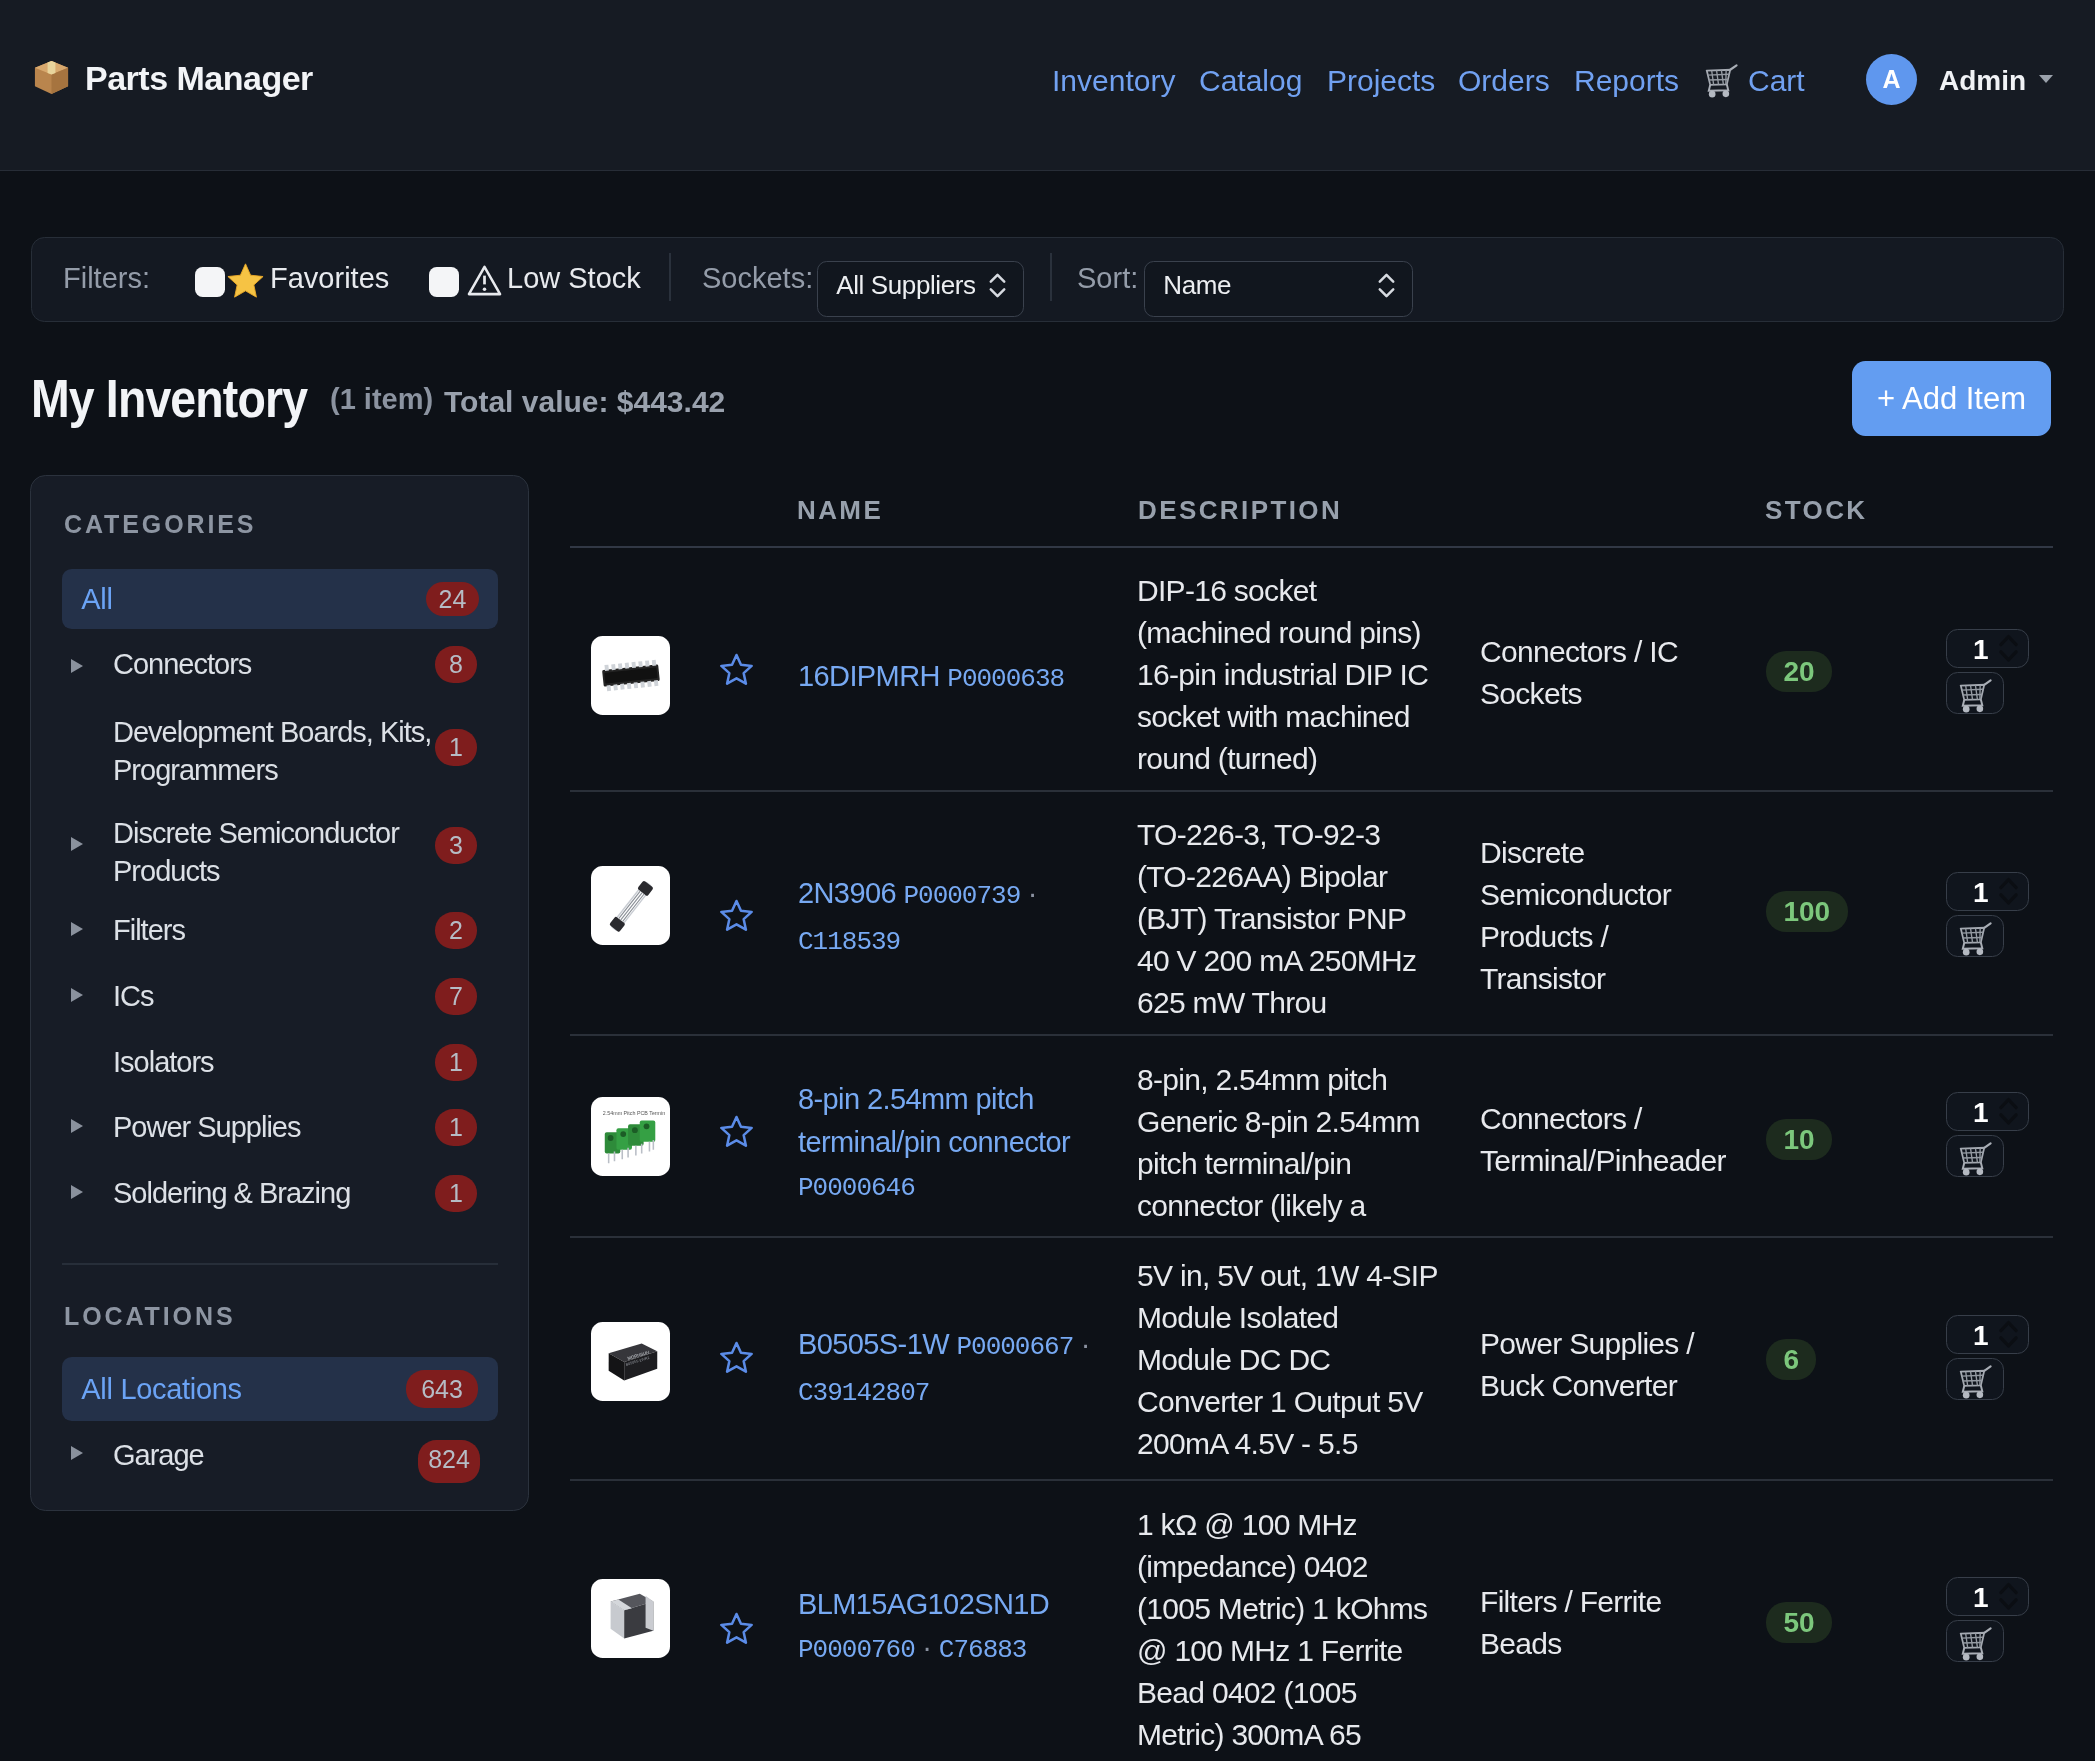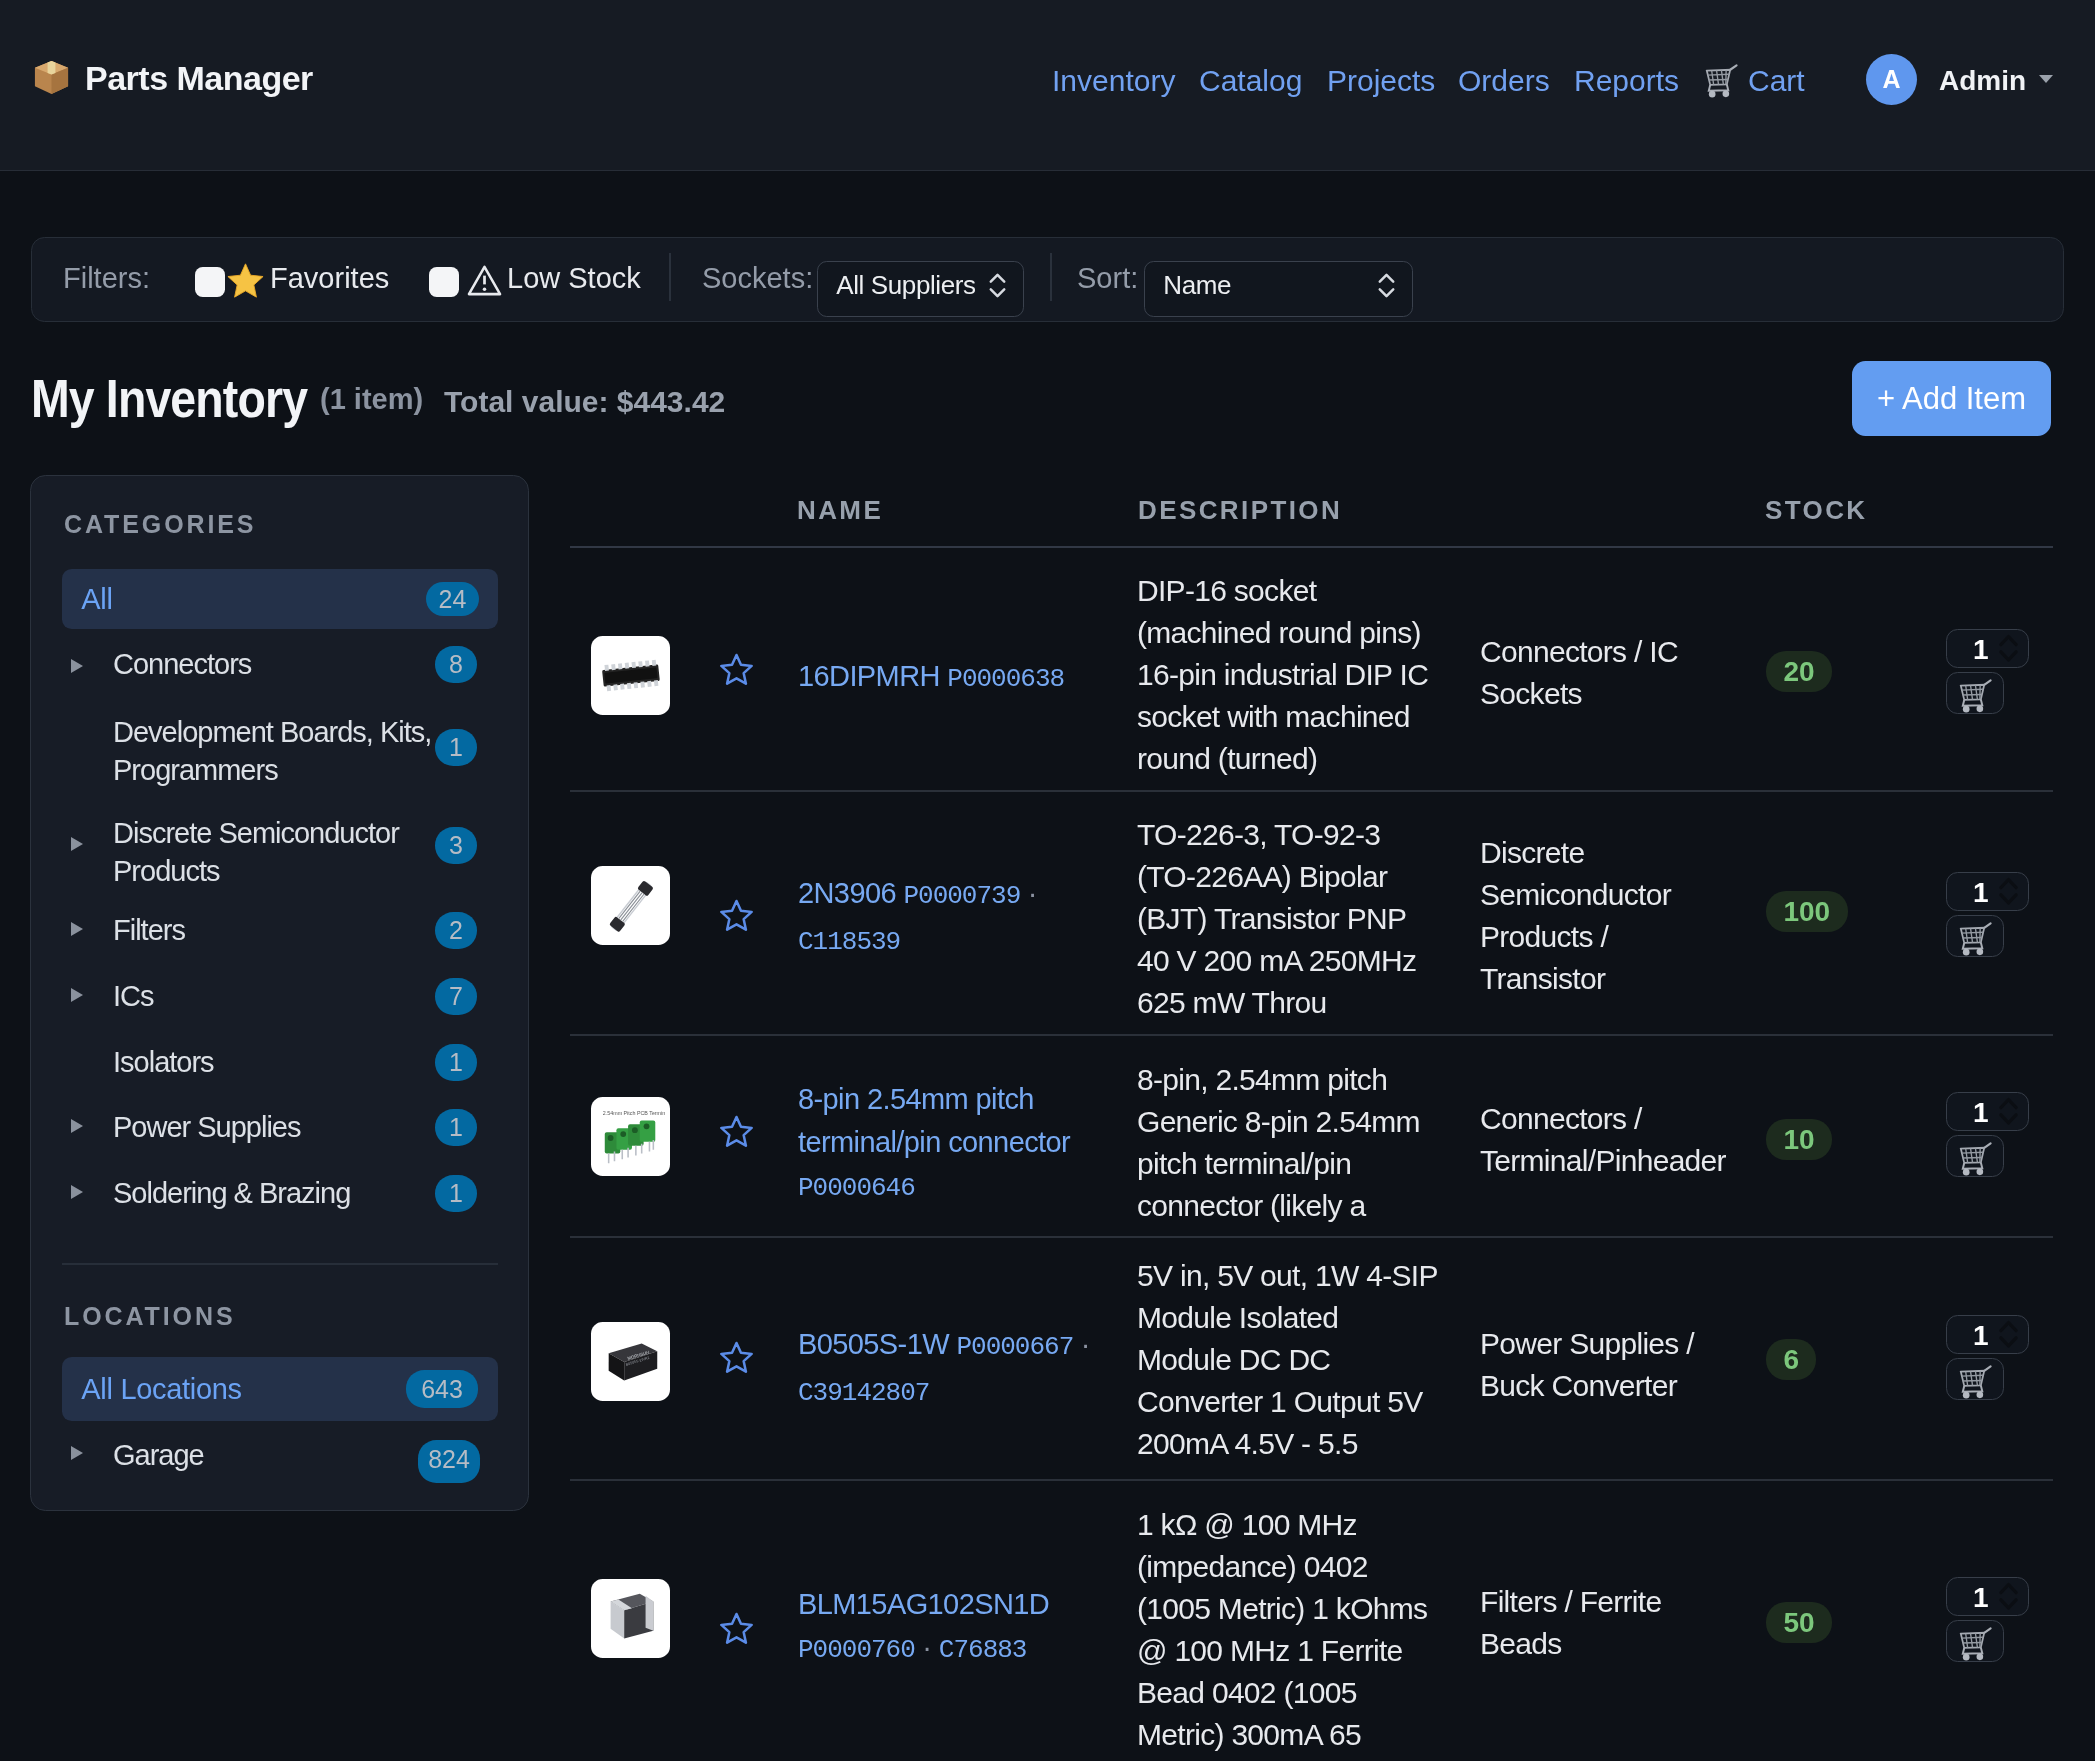--- a/index.html
+++ b/index.html
@@ -35,38 +35,38 @@
   border-radius:7.7px; }
 .vdiv { position:absolute; top:15.4px; width:1.9px; height:48px; background:#2a313c; }
 .sel { position:absolute; top:23px; height:56px; border:1.9px solid #3a414d;
   border-radius:9.7px; background:#11161e; }
 .sel span { position:absolute; left:18.3px; top:7.7px; font-size:26px; letter-spacing:-0.4px; color:#eceef1; }
 .sel svg { position:absolute; right:13.5px; top:8.7px; }
 
 
 #h1 { position:absolute; left:31px; top:367px; font-size:54px; font-weight:bold;
   color:#f2f4f7; letter-spacing:-1px; transform:scaleX(0.86); transform-origin:left top; }
-#h1count { position:absolute; left:320px; top:383px; font-size:29px; font-weight:600; color:#8b93a0; }
+#h1count { position:absolute; left:330px; top:383px; font-size:29px; font-weight:600; color:#8b93a0; }
 #totalval { position:absolute; left:444px; top:385px; font-size:30px; font-weight:bold; color:#99a1ad; }
 #addbtn { position:absolute; left:1852px; top:361px; width:199px; height:75px;
   background:#639df1; border-radius:13.5px; color:#fff; font-size:31px; font-weight:500;
   text-align:center; line-height:75px; }
 
 
 #side { position:absolute; left:30px; top:475px; width:499px; height:1036px;
   background:#171c26; border:1.9px solid #2b323d; border-radius:15.4px; }
 .shead { position:absolute; left:34px; font-size:25px; font-weight:bold;
   letter-spacing:2.9px; color:#8d95a2; }
 .srow { position:absolute; left:62px; width:436px; height:60px; background:#243149;
   border-radius:9.7px; }
 .srow .t { position:absolute; left:19.3px; top:13.5px; font-size:29px; letter-spacing:-0.3px; color:#6ba3f5; }
 .tri { position:absolute; width:0; height:0; border-top:7.7px solid transparent;
   border-bottom:7.7px solid transparent; border-left:12.6px solid #8a919d; }
 .sitem { position:absolute; left:83px; font-size:29px; letter-spacing:-1px; color:#dce0e6; line-height:38px; }
-.badge { position:absolute; background:#0369a1; border-radius:18.3px; color:#b6bcc5;
+.badge { position:absolute; background:#7f1d1d; border-radius:18.3px; color:#b6bcc5;
   font-size:25px; text-align:center; }
 .sdiv { position:absolute; left:62px; width:436px; height:1.9px; background:#272e39; }
 
 
 .th { position:absolute; font-size:26px; font-weight:bold; letter-spacing:2.4px; color:#97a0ac; }
 .hline { position:absolute; left:570px; width:1483px; height:1.9px; background:#313845; }
 .rline { position:absolute; left:570px; width:1483px; height:1.9px; background:#2a3039; }
 .thumb { position:absolute; left:591px; width:79px; height:79px; background:#fff;
   border-radius:11.6px; }
 .fstar { position:absolute; left:720px; width:33px; height:33px; }

